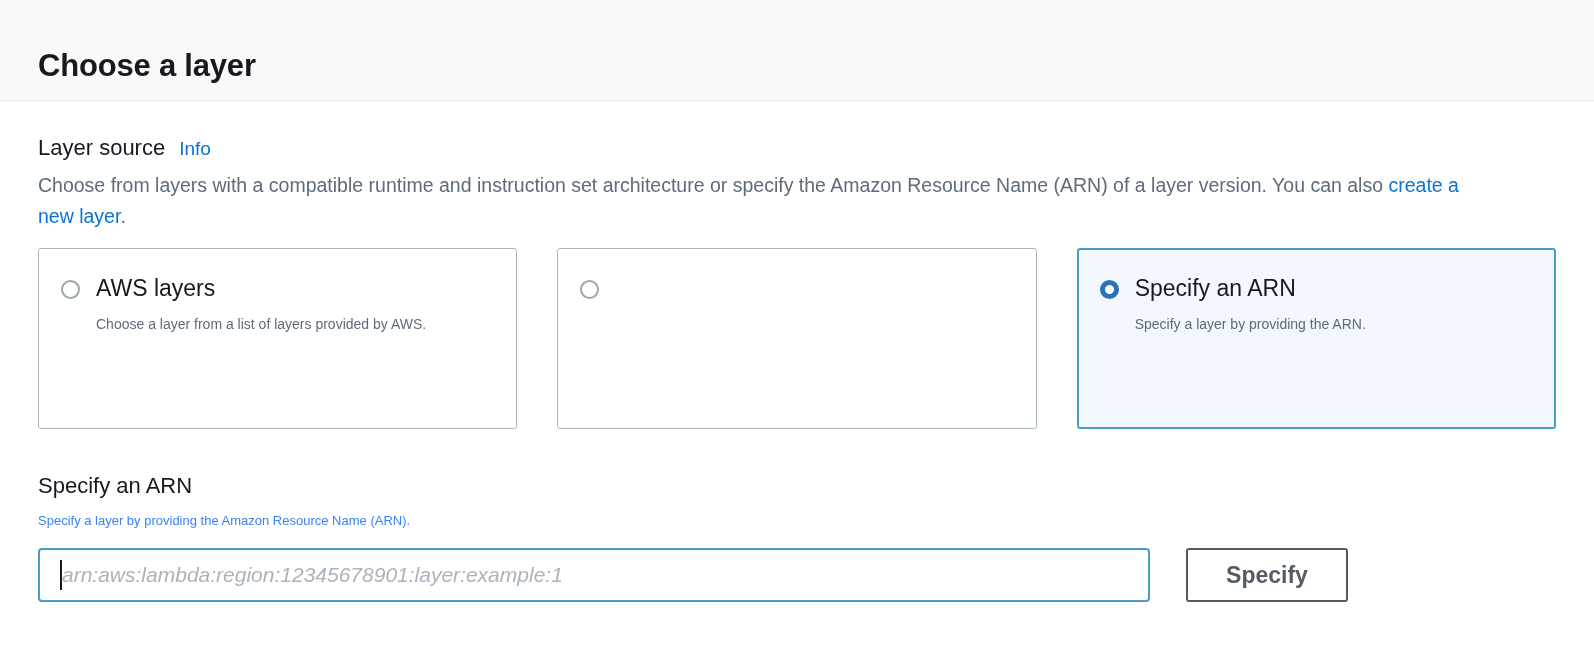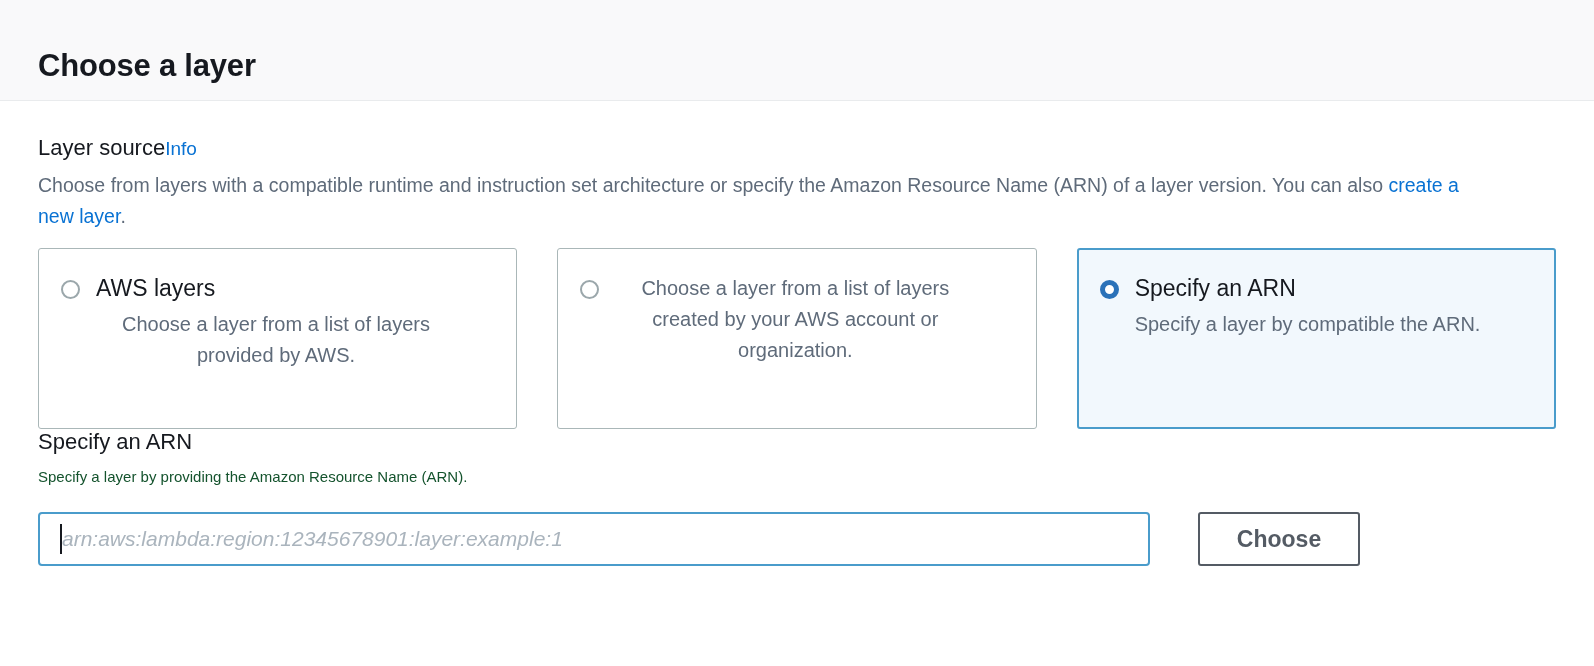--- a/index.html
+++ b/index.html
@@ -34,20 +34,21 @@
   }
 
   
   .modal-body {
     padding: 34px 38px 0 38px;
   }
 
   .field-label-row {
     display: flex;
     align-items: baseline;
+    gap: 14px;
     margin-bottom: 9px;
   }
   .field-label {
     font-size: 22px;
     color: #16191f;
   }
   .info-link {
     font-size: 19px;
     font-weight: normal;
     color: #0972d3;
@@ -65,20 +66,21 @@
   .inline-link {
     color: #0972d3;
     text-decoration: none;
     cursor: pointer;
   }
 
   
   .tiles {
     display: flex;
     gap: 40px;
+    margin-bottom: 44px;
   }
   .tile {
     flex: 1 1 0;
     box-sizing: border-box;
     min-height: 181px;
     border: 1px solid #aab7b8;
     border-radius: 3px;
     background: #ffffff;
     padding: 24px 22px 18px 22px;
     display: flex;
@@ -111,44 +113,44 @@
     display: flex;
     flex-direction: column;
   }
   .tile-title {
     font-size: 23px;
     color: #16191f;
     line-height: 30px;
     margin-bottom: 6px;
   }
   .tile-desc {
-    font-size: 20px;
+    font-size: 14px;
     line-height: 31px;
     color: #5f6b7a;
     max-width: 360px;
     text-align: center;
   }
 
   
   .section-title {
     font-size: 22px;
     color: #16191f;
     margin-bottom: 7px;
   }
   .section-desc {
-    font-size: 15px;
+    font-size: 13px;
     line-height: 30px;
-    color: #14532d;
-    margin: 0 0 20px 0;
+    color: #3b82f6;
+    margin: 0 0 12px 0;
   }
 
   .arn-row {
     display: flex;
     align-items: flex-start;
-    gap: 48px;
+    gap: 36px;
   }
   .arn-input-wrap {
     position: relative;
     width: 1112px;
     height: 54px;
   }
   .arn-input {
     box-sizing: border-box;
     width: 100%;
     height: 100%;
@@ -215,38 +217,37 @@
       <span class="radio-outer"></span>
       <span class="tile-text">
         <span class="tile-title">AWS layers</span>
         <span class="tile-desc">Choose a layer from a list of layers provided by AWS.</span>
       </span>
     </div>
 
     <div class="tile">
       <span class="radio-outer"></span>
       <span class="tile-text">
-        <span class="tile-desc">Choose a layer from a list of layers created by your AWS account or organization.</span>
       </span>
     </div>
 
     <div class="tile selected">
       <span class="radio-outer"></span>
       <span class="tile-text">
         <span class="tile-title">Specify an ARN</span>
-        <span class="tile-desc">Specify a layer by compatible the ARN.</span>
+        <span class="tile-desc">Specify a layer by providing the ARN.</span>
       </span>
     </div>
 
   </div>
 
   <div class="section-title">Specify an ARN</div>
   <p class="section-desc">Specify a layer by providing the Amazon Resource Name (ARN).</p>
 
   <div class="arn-row">
     <div class="arn-input-wrap">
       <input class="arn-input" type="text" placeholder="arn:aws:lambda:region:12345678901:layer:example:1" style="">
       <span class="caret"></span>
     </div>
-    <button class="verify-button">Choose</button>
+    <button class="verify-button">Specify</button>
   </div>
 
 </div>
 
 </body></html>

